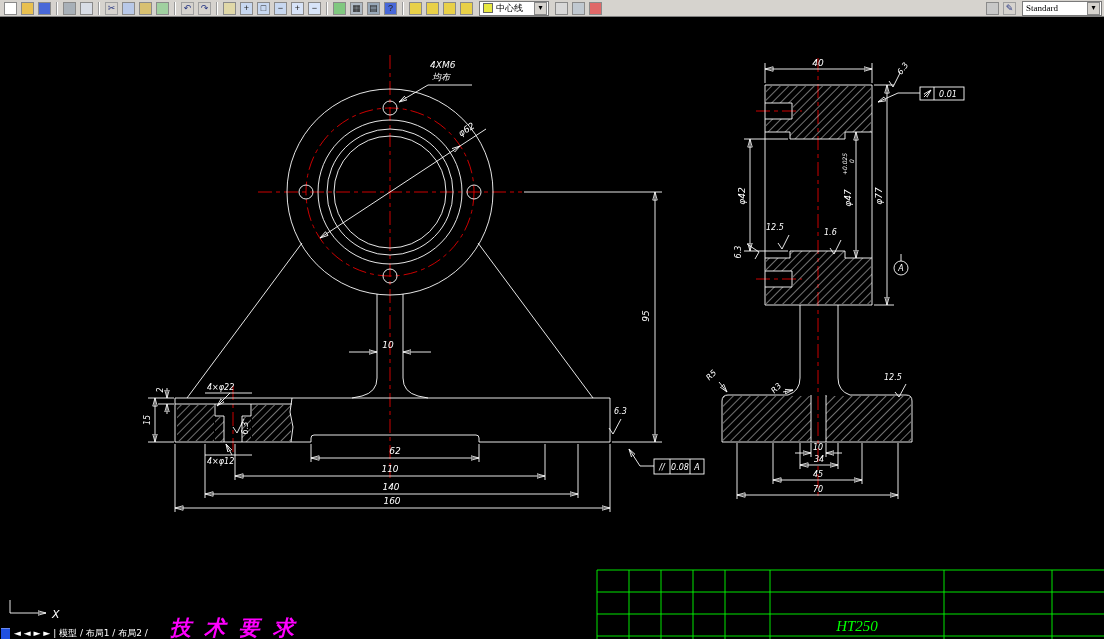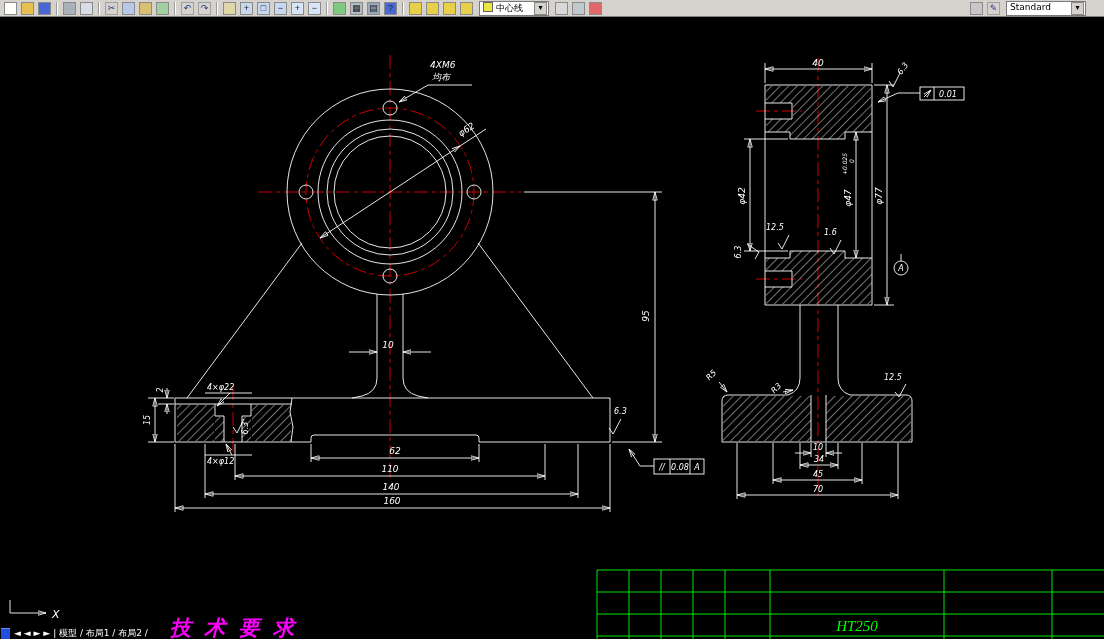--- a/index.html
+++ b/index.html
@@ -8,24 +8,24 @@
   
   .toolbar{position:absolute;top:0;left:0;right:0;height:17px;background:#d6d3ce;
            border-bottom:1px solid #808080;display:flex;align-items:center;padding:0 2px;box-sizing:border-box;}
   .tb-icons{display:flex;align-items:center;height:16px;}
   .ticon{width:17px;height:15px;display:flex;align-items:center;justify-content:center;
          background:transparent;border:none;padding:0;margin:0;cursor:pointer;}
   .chip{width:11px;height:11px;border:1px solid #8a8a8a;font-size:9px;line-height:10px;
         display:block;text-align:center;color:#222;overflow:hidden;background:#d6d3ce;}
   .chip.bare{border-color:#a0a0a0;background:transparent;color:#203080;}
   .tsep{width:1px;height:13px;background:#9a9a9a;border-right:1px solid #fff;margin:0 3px;display:inline-block;}
-  .combo{height:13px;background:#fff;border:1px solid #7a7a7a;display:flex;align-items:flex-start;
+  .combo{height:13px;background:#fff;border:1px solid #7a7a7a;display:flex;align-items:center;
          font-size:9px;padding:0 1px 0 3px;margin:0 4px;color:#000;cursor:pointer;}
   .combo.layer{width:64px;}
-  .combo.style{width:74px;margin-right:16px;}
+  .combo.style{width:74px;margin-right:0;font-family:Liberation Serif, serif;}
   .combo-text{white-space:nowrap;overflow:hidden;flex:1;}
   .combo-arrow{font-size:8px;background:#d6d3ce;border:1px solid #888;width:11px;height:11px;
                line-height:10px;text-align:center;margin-left:2px;color:#000;}
   .chip-sq{width:8px;height:8px;background:#e8e840;border:1px solid #666;margin-right:3px;flex:none;}
   .tb-spacer{flex:1;}
   
   .canvas{position:absolute;top:17px;left:0;width:1104px;height:622px;background:#000;font-style:italic;}
   svg{display:block;}
   svg line,svg path,svg circle,svg rect{stroke:#ffffff;fill:none;stroke-width:0.9;}
   svg text{stroke:none;fill:#ffffff;font-family:"DejaVu Sans",sans-serif;}

